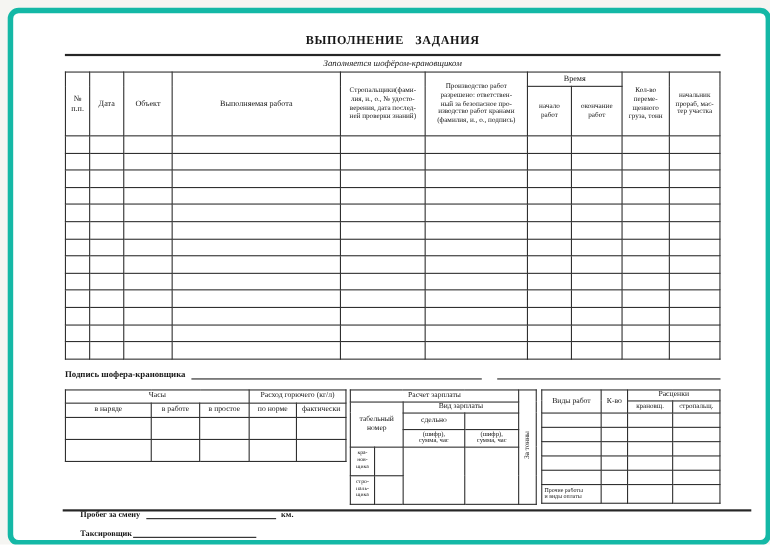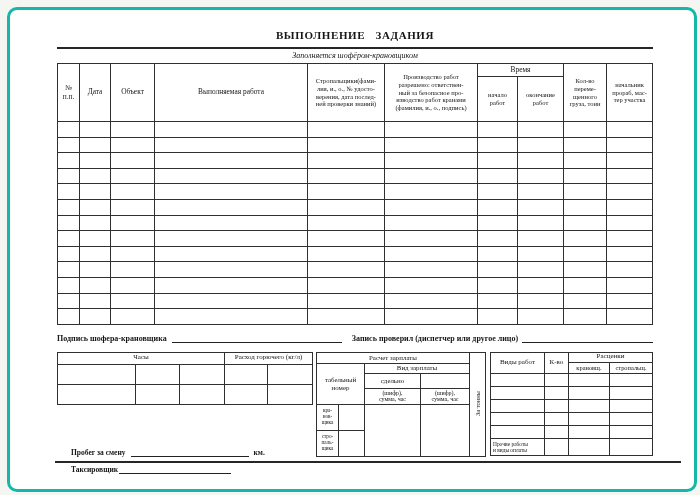--- a/index.html
+++ b/index.html
@@ -7,21 +7,21 @@
     width:700px;height:495px;
     background:#f5f5f2;
     font-family:"Liberation Serif", serif;
     color:#161616;
     position:relative;
     -webkit-font-smoothing:antialiased;
   }
   .page{
     position:absolute;left:7px;top:7px;width:684px;height:479px;
     background:#ffffff;
-    border:3px solid #14b8a6;
+    border:5px solid #14b8a6;
     border-radius:10px;
     overflow:hidden;
   }
   .content{
     position:absolute;left:47px;top:18px;width:596px;
   }
   .title{
     text-align:center;
     font-weight:bold;
     font-size:11px;
@@ -322,40 +322,46 @@
             <td></td>
             <td></td>
             <td></td>
           </tr>
         </tbody>
     </table>
 
     <div class="sig">
       <span class="lbl">Подпись  шофера-крановщика</span>
         <span class="uline u1"></span>
-        <span class="lbl">Запись проверил (диспетчер или другое лицо)</span>
         <span class="uline u2"></span>
     </div>
 
     <div class="bottom">
 
       <div class="bcol">
         <table class="t hours">
           <colgroup>
             <col style="width:78px">
               <col style="width:44px">
               <col style="width:45px">
             <col style="width:43px">
               <col style="width:45px">
           </colgroup>
           <thead>
             <tr style="height:12px">
               <th colspan="3">Часы</th>
               <th colspan="2">Расход горючего (кг/л)</th>
             </tr>
+            <tr style="height:13px">
+              <th>в наряде</th>
+              <th>в работе</th>
+              <th>в простое</th>
+              <th>по норме</th>
+              <th>фактически</th>
+            </tr>
           </thead>
           <tbody id="hours-body">
               <tr style="height: 20px;">
                 <td></td>
                 <td></td>
                 <td></td>
                 <td></td>
                 <td></td>
               </tr>
               <tr style="height: 20px;">

